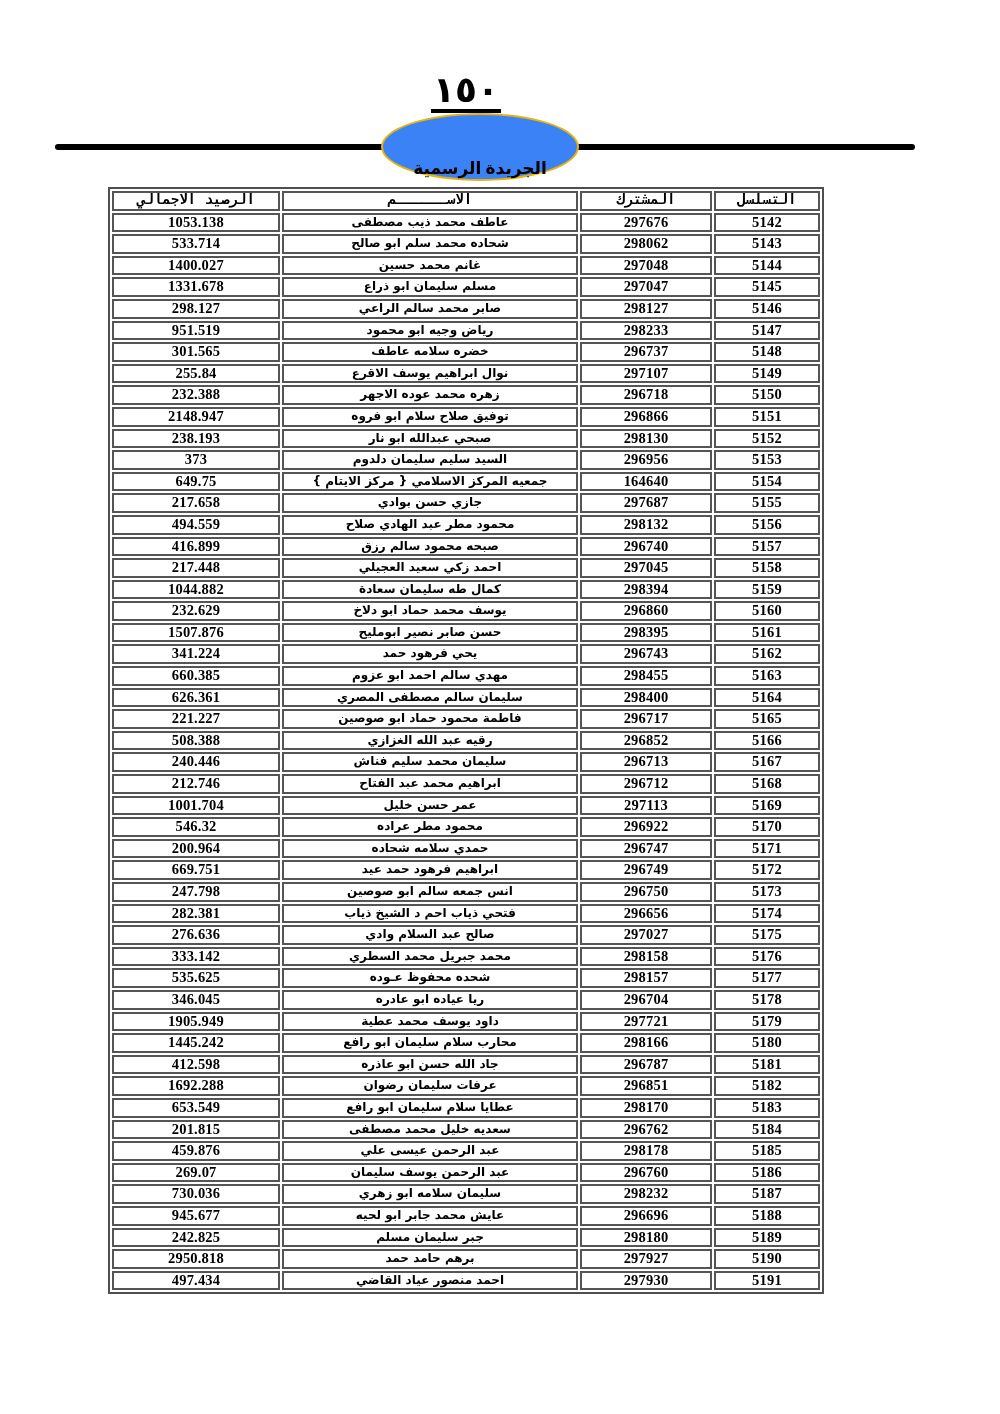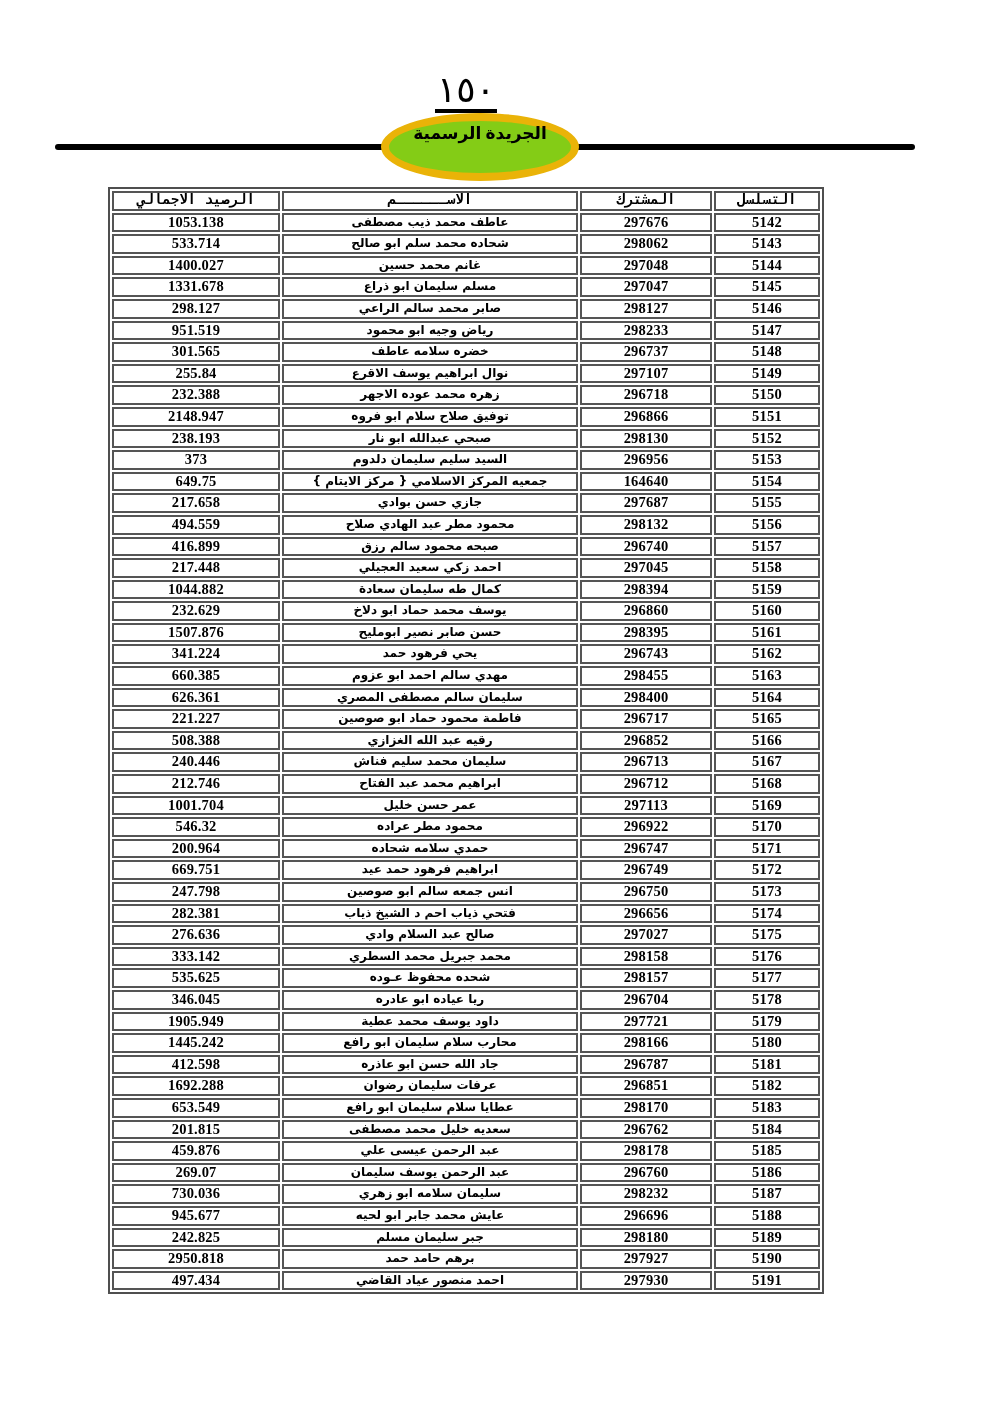--- a/index.html
+++ b/index.html
@@ -15,45 +15,45 @@
   
   .page-number {
     position: absolute;
     top: 72px; left: 466px;
     transform: translateX(-50%);
     text-align: center;
   }
   .page-number span {
     display: inline-block;
     font-size: 36px;
-    font-weight: normal;
+    font-weight: bold;
     line-height: 1.0;
     border-bottom: 4px solid #000;
     padding: 0 2px 1px 2px;
   }
 
   
   .header-rule {
     position: absolute;
     top: 144px; left: 55px;
     width: 860px; height: 6px;
     background: #000;
     border-radius: 3px;
   }
 
   
   .banner-oval {
     position: absolute;
     top: 113px; left: 381px;
     width: 198px; height: 68px;
-    background: #84cc16;
-    border: 8px solid #eab308;
+    background: #3b82f6;
+    border: 2px solid #eab308;
     border-radius: 50%;
     display: flex;
-    align-items: flex-start;
+    align-items: flex-end;
     justify-content: center;
     z-index: 2;
   }
   .banner-oval span {
     font-weight: bold;
     font-size: 17px;
     direction: rtl;
     white-space: nowrap;
     padding-top: 2px;
   }

